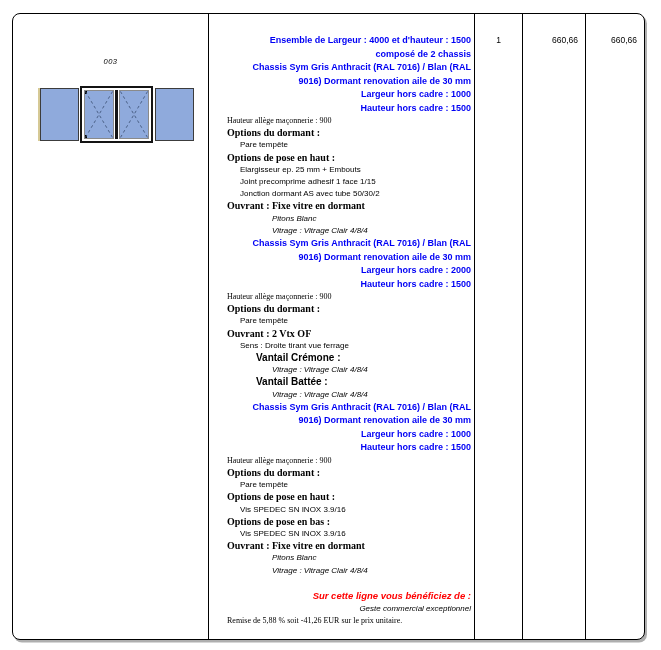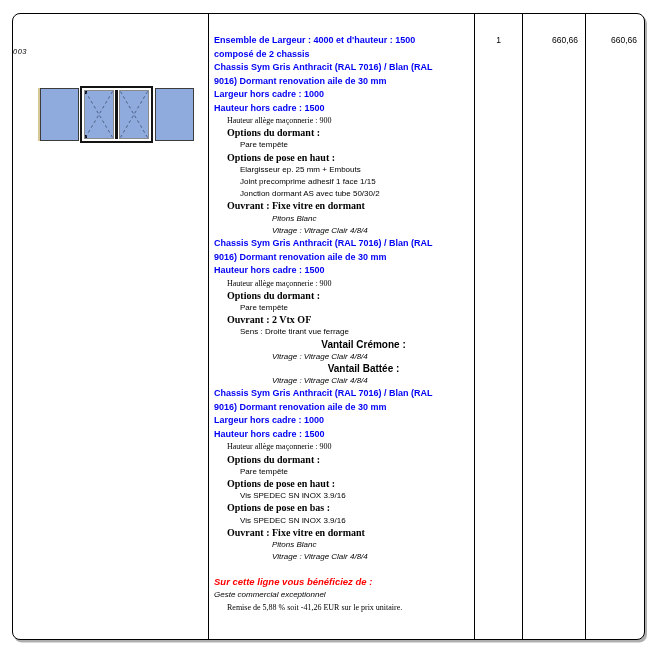--- a/index.html
+++ b/index.html
@@ -33,22 +33,22 @@
   .col { height: 100%; }
   .col + .col { border-left: 1px solid var(--border-black); }
   .col-item { width: 195px; position: relative; }
   .col-desc { width: 266px; padding: 20px 3px 0 5px; overflow: hidden; }
   .col-qty  { width: 48px;  padding-top: 21px; text-align: center; font-size: 8.5px; }
   .col-unit { width: 63px;  padding: 21px 7px 0 0; text-align: right; font-size: 8.5px; }
   .col-total{ flex: 1;      padding: 21px 7px 0 0; text-align: right; font-size: 8.5px; }
 
   
   .item-number {
-    margin-top: 33px;
-    text-align: left;
+    margin-top: 43px;
+    text-align: center;
     font-size: 7.5px;
     font-style: italic;
     letter-spacing: 0.5px;
   }
   .diagram { position: absolute; left: 25px; top: 72px; width: 158px; height: 57px; }
   .pane-fixed {
     position: absolute; top: 2px; width: 39px; height: 53px;
     background: var(--pane-blue);
     border: 1px solid #3c3c3c;
   }
@@ -72,24 +72,24 @@
   .hinge-mark { position: absolute; left: 0; width: 2px; height: 3px; background: #000; }
   .hinge-mark.top { top: 0; } .hinge-mark.bottom { bottom: 0; }
 
   
   .line { white-space: nowrap; }
   .s-head   { color: var(--heading-blue); font-weight: bold; font-size: 9px;   line-height: 13.5px; }
   .s-bold   { font-weight: bold;  font-size: 10px;   line-height: 12.2px; }
   .s-plain  { font-size: 8px;     line-height: 12.2px; }
   .s-italic { font-style: italic; font-size: 8px;   line-height: 12.2px; }
   .s-red    { color: var(--promo-red); font-weight: bold; font-size: 9.5px; line-height: 14px; font-style: italic; }
-  .i-0 { padding-left: 0; }
+  .i-0 { padding-left: 0; text-align: right; }
   .i-1 { padding-left: 13px; font-family: Liberation Serif, serif; }
   .i-2 { padding-left: 26px; }
-  .i-3 { padding-left: 42px; text-align: center; }
+  .i-3 { padding-left: 42px; }
   .i-4 { padding-left: 58px; font-style: italic; }
   .gap { margin-top: 12px; }
 </style>
 </head>
 <body>
 
 <div class="quote-table">
 
   <div class="col col-item">
     <div class="item-number">003</div>
@@ -129,20 +129,21 @@
         <div class="line s-plain i-2">Pare tempête</div>
         <div class="line s-bold i-1">Options de pose en haut :</div>
         <div class="line s-plain i-2">Elargisseur ep. 25 mm + Embouts</div>
         <div class="line s-plain i-2">Joint precomprime adhesif 1 face 1/15</div>
         <div class="line s-plain i-2">Jonction dormant AS avec tube 50/30/2</div>
         <div class="line s-bold i-1">Ouvrant : Fixe vitre en dormant</div>
         <div class="line s-plain i-4">Pitons Blanc</div>
         <div class="line s-plain i-4">Vitrage : Vitrage Clair 4/8/4</div>
         <div class="line s-head i-0">Chassis Sym Gris Anthracit (RAL 7016) / Blan (RAL</div>
         <div class="line s-head i-0">9016) Dormant renovation aile de 30 mm</div>
+        <div class="line s-head i-0">Largeur hors cadre : 2000</div>
         <div class="line s-head i-0">Hauteur hors cadre : 1500</div>
         <div class="line s-plain i-1">Hauteur allège maçonnerie : 900</div>
         <div class="line s-bold i-1">Options du dormant :</div>
         <div class="line s-plain i-2">Pare tempête</div>
         <div class="line s-bold i-1">Ouvrant : 2 Vtx OF</div>
         <div class="line s-plain i-2">Sens : Droite tirant vue ferrage</div>
         <div class="line s-bold i-3">Vantail Crémone :</div>
         <div class="line s-plain i-4">Vitrage : Vitrage Clair 4/8/4</div>
         <div class="line s-bold i-3">Vantail Battée :</div>
         <div class="line s-plain i-4">Vitrage : Vitrage Clair 4/8/4</div>

